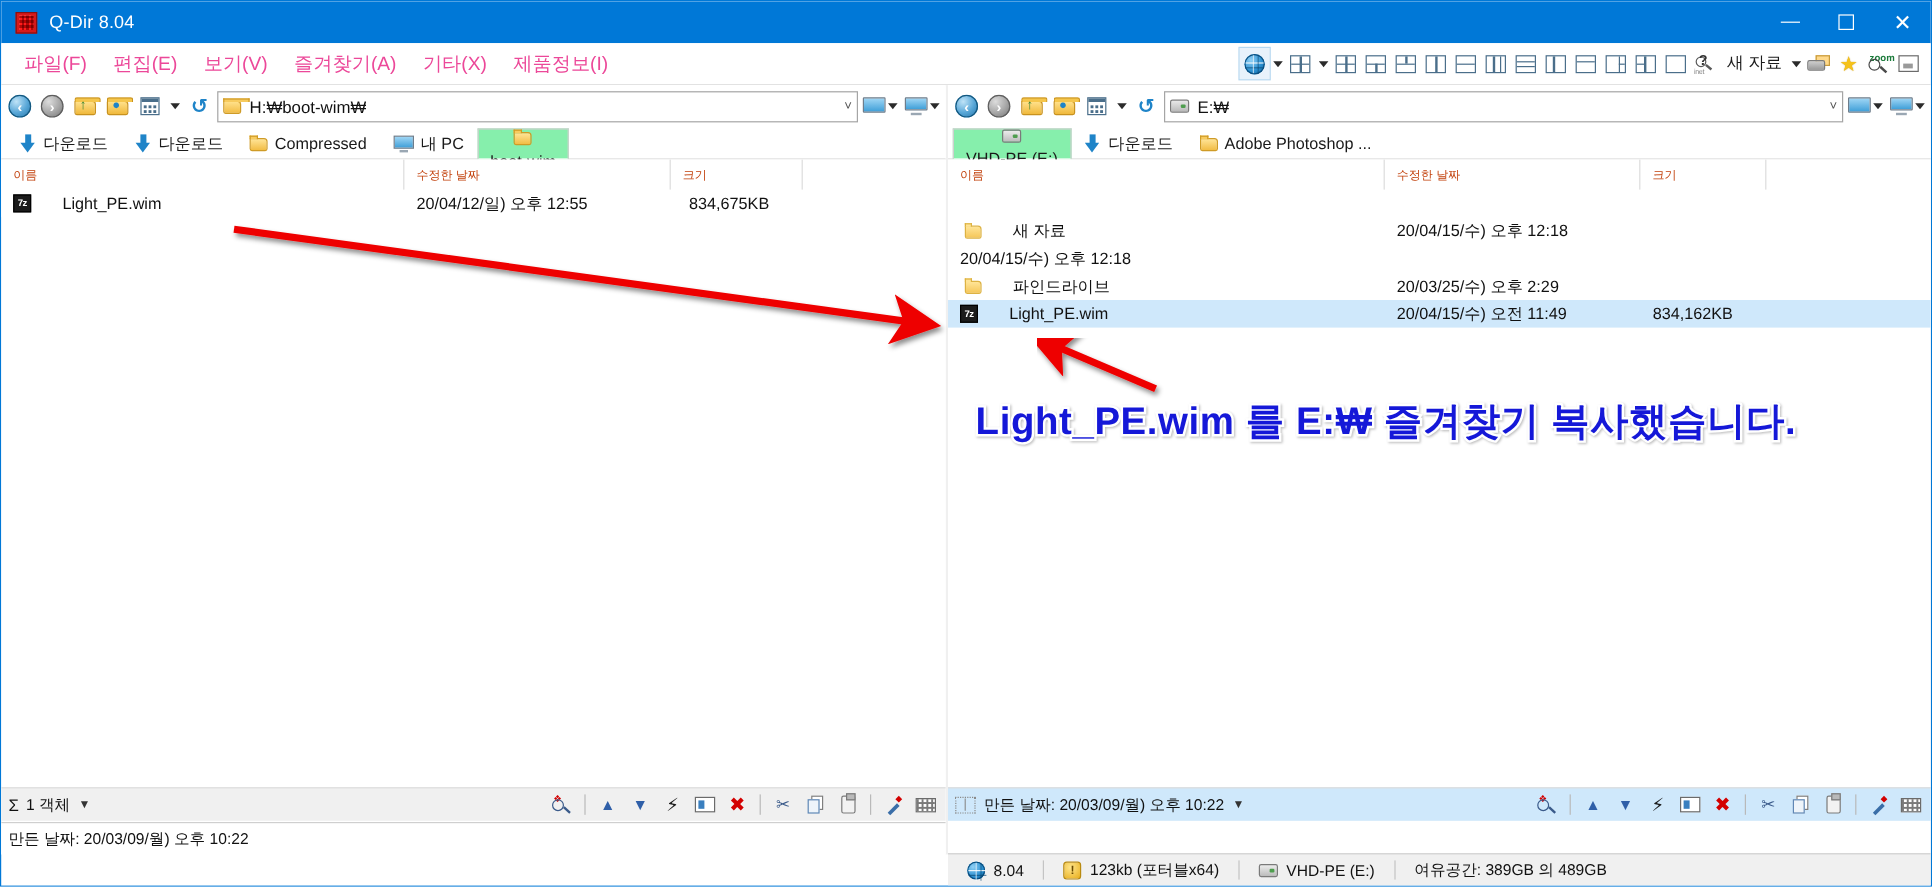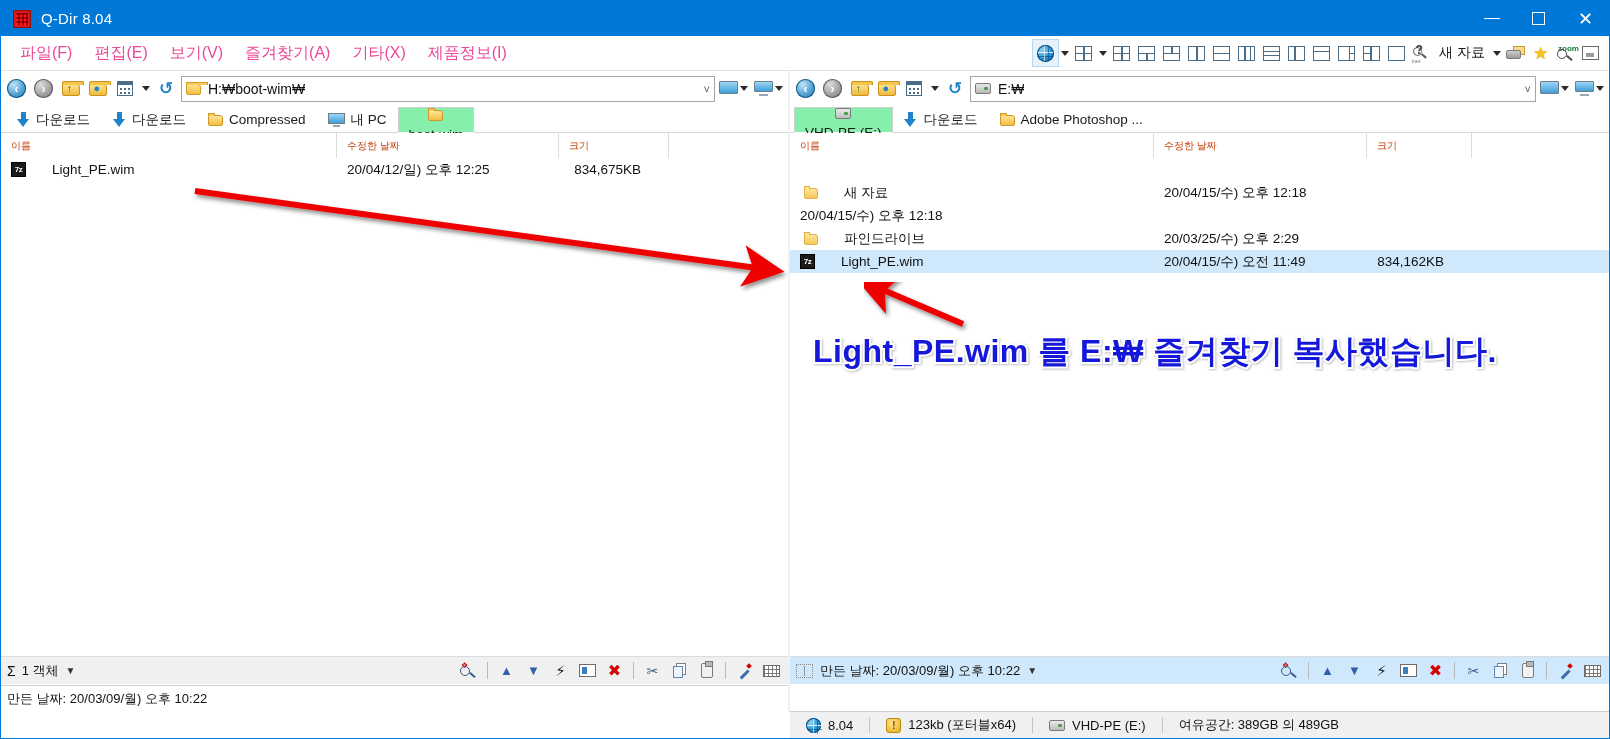--- a/index.html
+++ b/index.html
@@ -491,21 +491,21 @@
         <div class="c" style="width:222px">수정한 날짜</div>
         <div class="c" style="width:110px">크기</div>
         <div class="c" style="width:119px; border-right:none"></div>
       </div>
       <div class="rows">
         <div class="row">
           <div class="cell" style="width:336px">
             <span class="ico-7z">7z</span>
             <span class="name-txt">Light_PE.wim</span>
           </div>
-          <div class="cell" style="width:222px">20/04/12/일) 오후 12:25</div>
+          <div class="cell" style="width:222px">20/04/12/일) 오후 12:55</div>
           <div class="cell right" style="width:110px">834,675KB</div>
           <div class="cell" style="width:119px"></div>
         </div>
       </div>
     </div>
 
     <div class="infobar" style="width:787px">
       <span class="sigma">Σ</span>
       <span>1 객체</span>
       <span class="dd-caret">▼</span>

